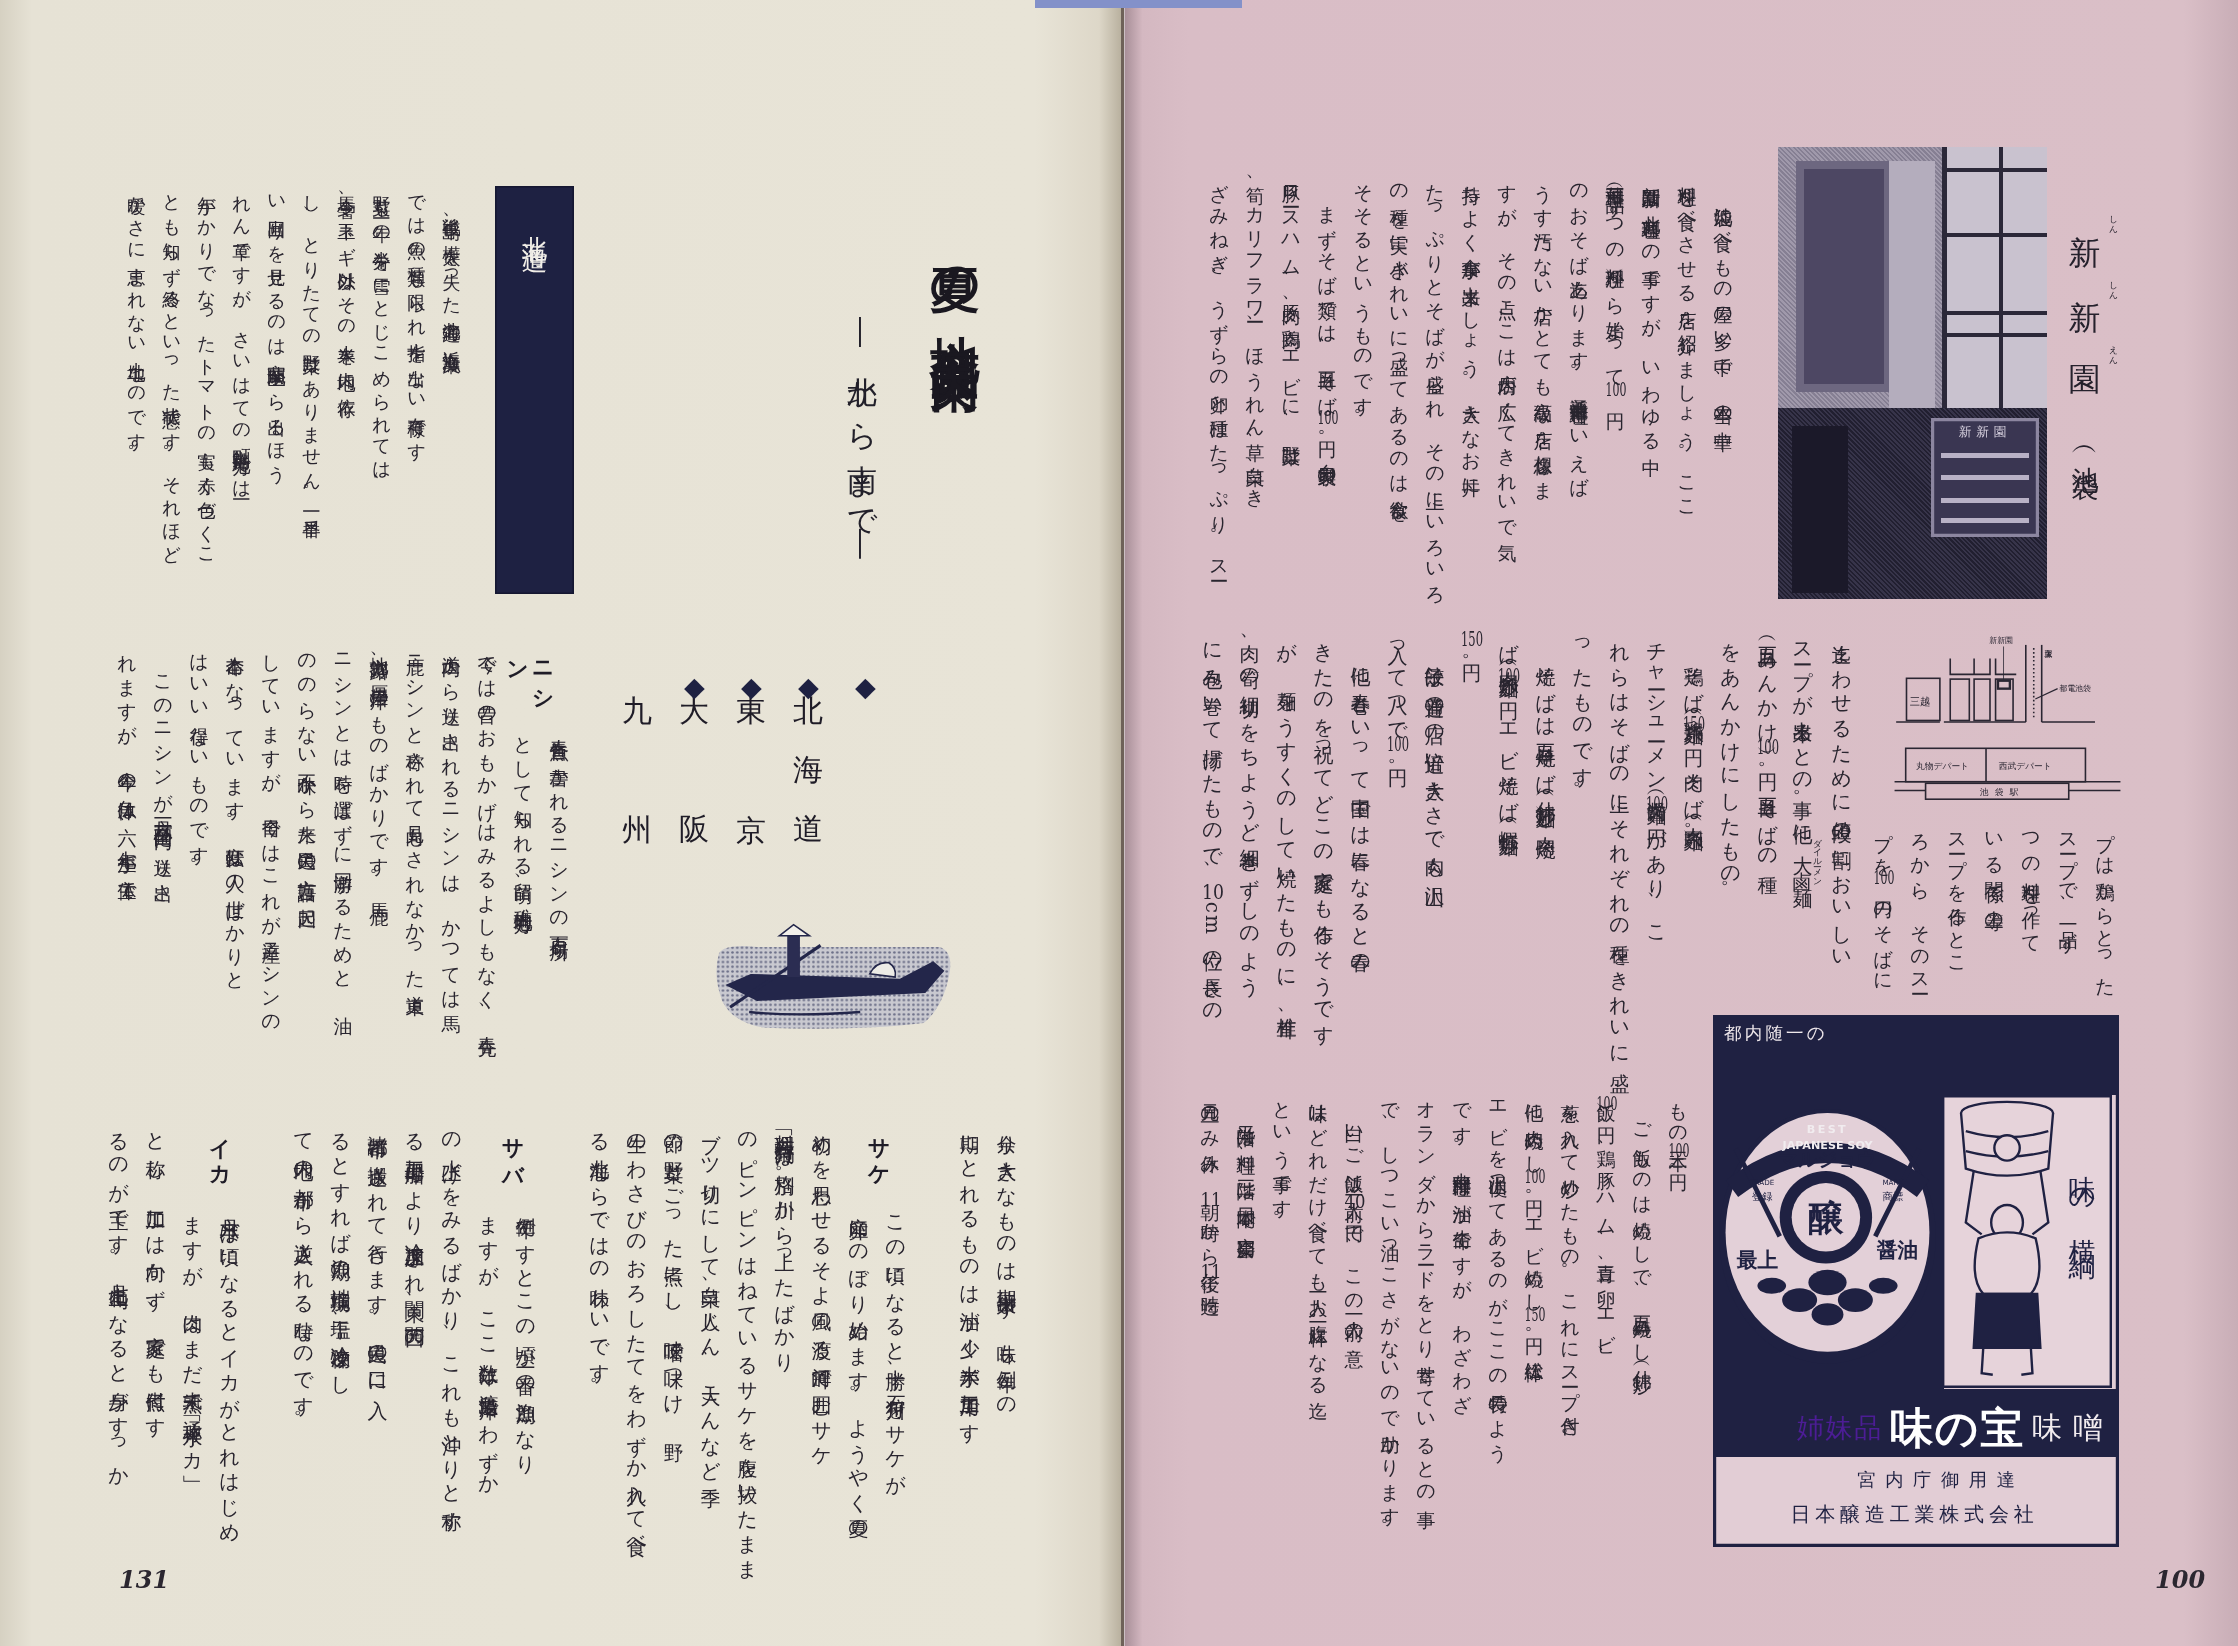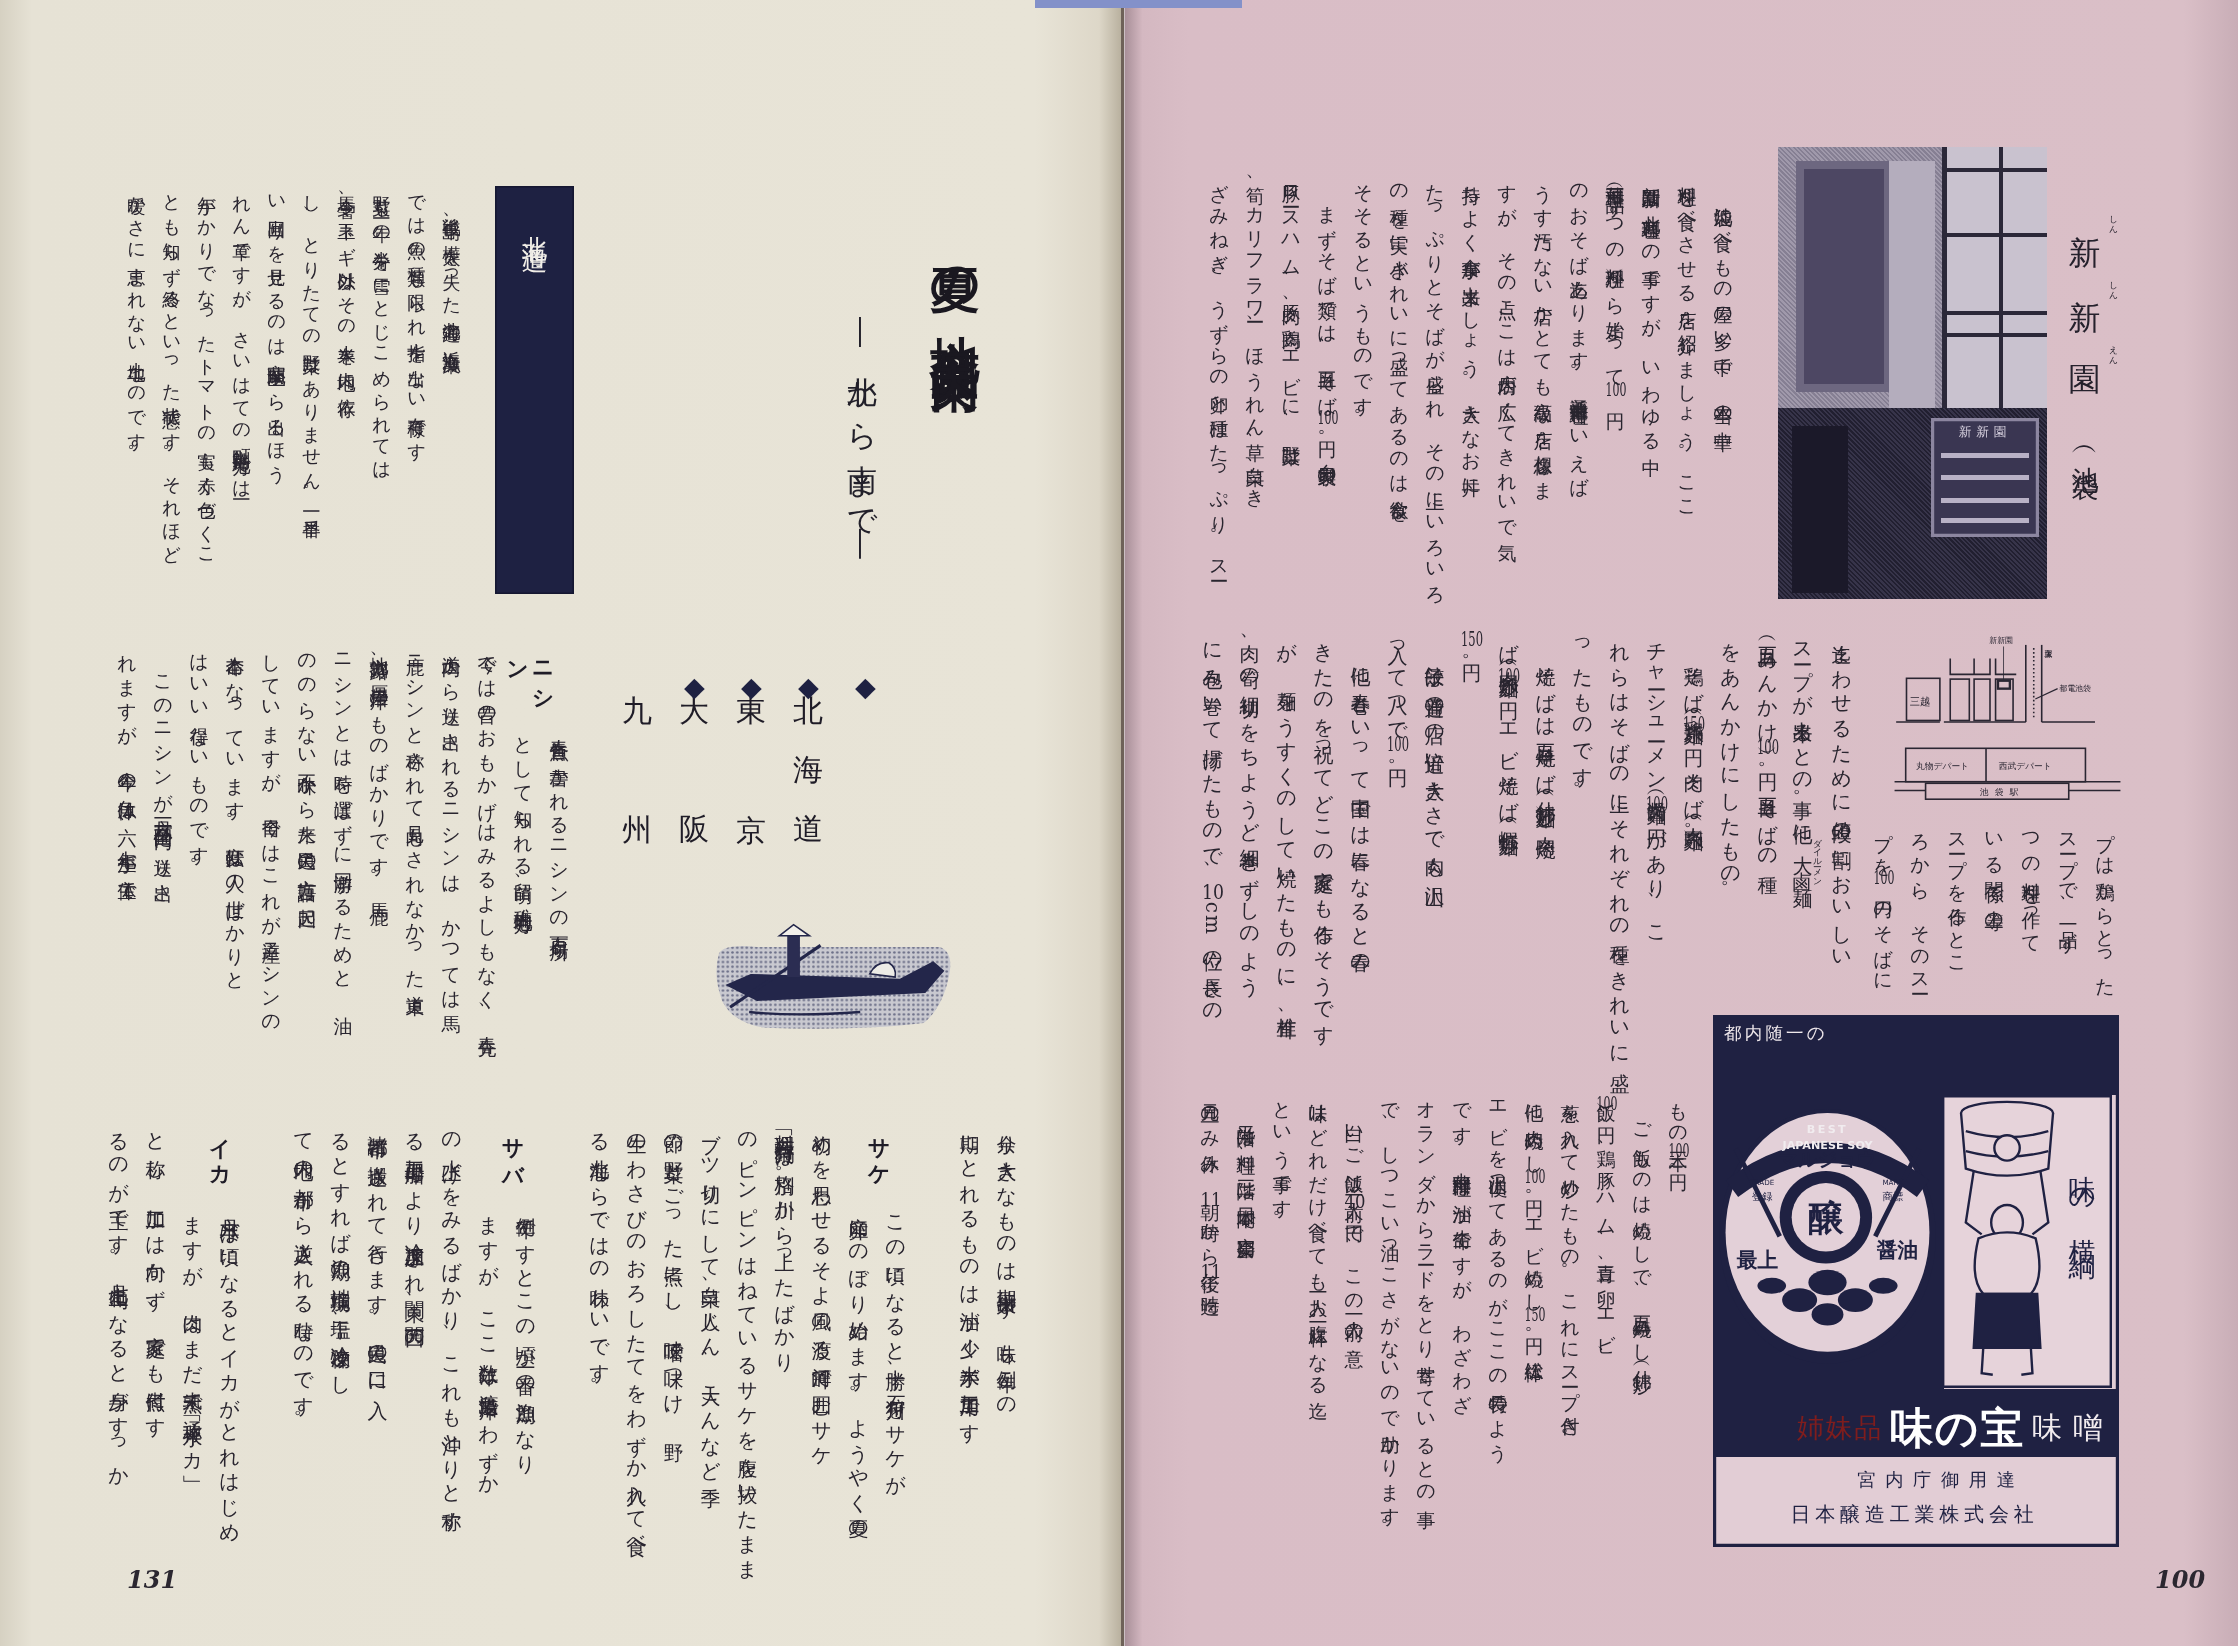--- a/index.html
+++ b/index.html
@@ -77,21 +77,21 @@
   .ad .band-top { position:absolute; left:0; top:0; width:406px; height:80px; background:#1f2142; }
   .ad .dark-left { position:absolute; left:0; top:78px; width:231px; height:303px; background:#1f2142; }
   .ad .band-bottom { position:absolute; left:0; top:374px; width:406px; height:68px; background:#1f2142; }
   .ad .tagline { position:absolute; left:11px; top:6.4px; color:#efe8ec; font-size:17.5px; letter-spacing:3.2px; }
   .ad .brand { position:absolute; left:94px; top:24px; color:#f4eef1; font-size:41px; font-weight:bold; letter-spacing:1.6px; }
   .ad .label { position:absolute; left:3.2px; top:86px; width:223px; height:266px; }
   .ad .panel { position:absolute; left:229px; top:80px; width:170px; height:293px; background:#e6d3da;
     box-shadow: inset 0 0 0 2.4px #1f2142; }
   .ad .slogan { position:absolute; left:124px; top:59px; writing-mode:vertical-rl; font-size:27px;
     letter-spacing:16px; color:#1f2142; line-height:32px; }
-  .ad .sister-prefix { position:absolute; left:84px; top:395px; color:#7f1d1d; font-size:27px; letter-spacing:1.6px; }
+  .ad .sister-prefix { position:absolute; left:84px; top:395px; color:#4c1d95; font-size:27px; letter-spacing:1.6px; }
   .ad .sister-product { position:absolute; left:177px; top:385px; color:#ffffff; font-size:43px; font-weight:bold; letter-spacing:1.6px; }
   .ad .sister-suffix { position:absolute; left:319px; top:393px; color:#f1ebee; font-size:30px; letter-spacing:11px; }
   .ad .purveyor { position:absolute; left:0; width:456px; top:452px; text-align:center; color:#1f2142; font-size:18.3px; letter-spacing:9.6px; }
   .ad .company { position:absolute; left:0; width:403px; top:486px; text-align:center; color:#1f2142; font-size:20px; letter-spacing:4.8px; }
 </style>
 </head>
 <body>
 
 <div id="spread">
 
@@ -194,21 +194,21 @@
       <div class="col tcy-auto">諸都市に搬送されて行きます。道民の口に入</div>
       <div class="col tcy-auto">るとすれば漁期の端境期に塩干、冷凍物とし</div>
       <div class="col tcy-auto">て内地の都市から逆入される時なのです。</div>
       <div class="col"></div>
       <div class="col indent4 tcy-auto">六月半ば頃になるとイカがとれはじめ</div>
       <div class="col indent4 tcy-auto">ますが、肉はまだ未熟で通称「水イカ」</div>
       <div class="col tcy-auto">と称し、加工には向かず、家庭でも煮付にす</div>
       <div class="col tcy-auto">るのが主です。七月上旬になると身がすっか</div>
     </div>
 
-    <div class="page-num" style="left:119px; top:1565px;margin-left:8px;">131</div>
+    <div class="page-num" style="left:119px; top:1565px;">131</div>
   </div>
 
   <div class="page right">
 
     <div class="photo" style="left:653px; top:147px; width:269px; height:452px;">
       <div class="sign"></div>
       <div class="sign2"></div>
       <div class="glass"></div>
       <div class="mull-v" style="left:164px; top:0; width:4.8px; height:263px;"></div>
       <div class="mull-v" style="left:221px; top:0; width:4px; height:263px;"></div>

